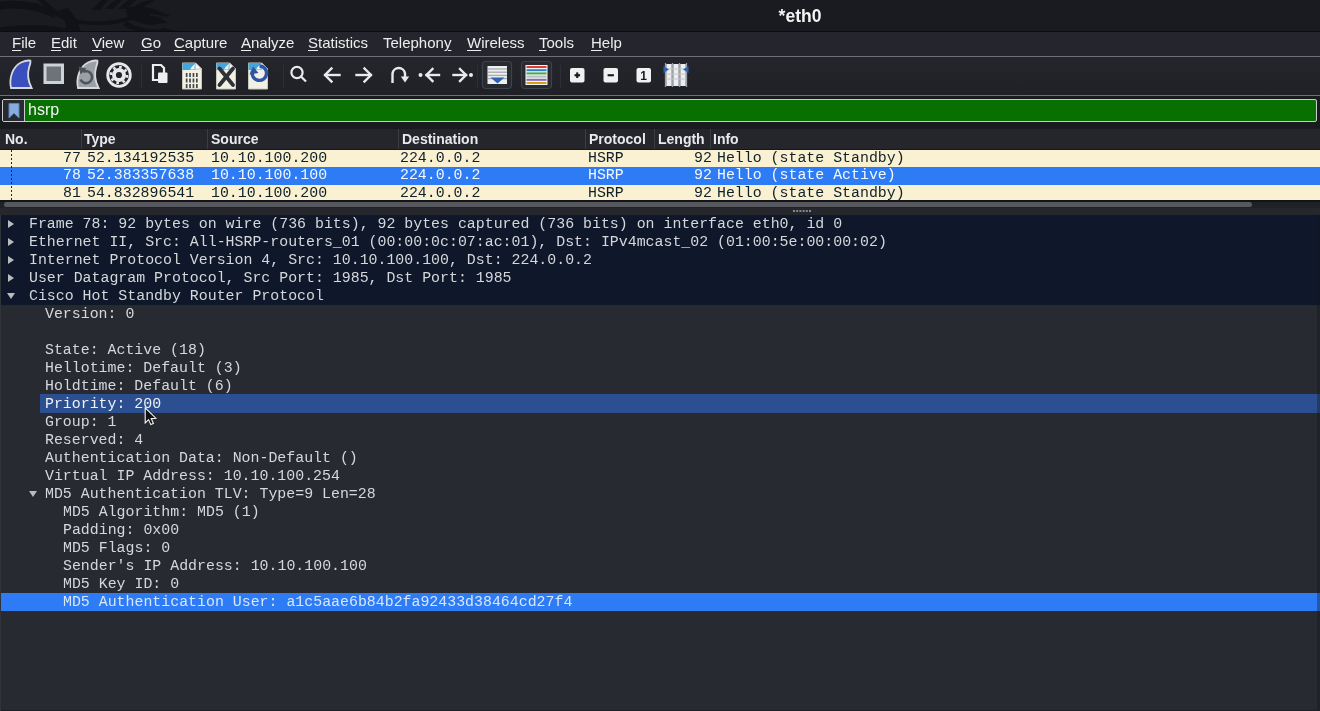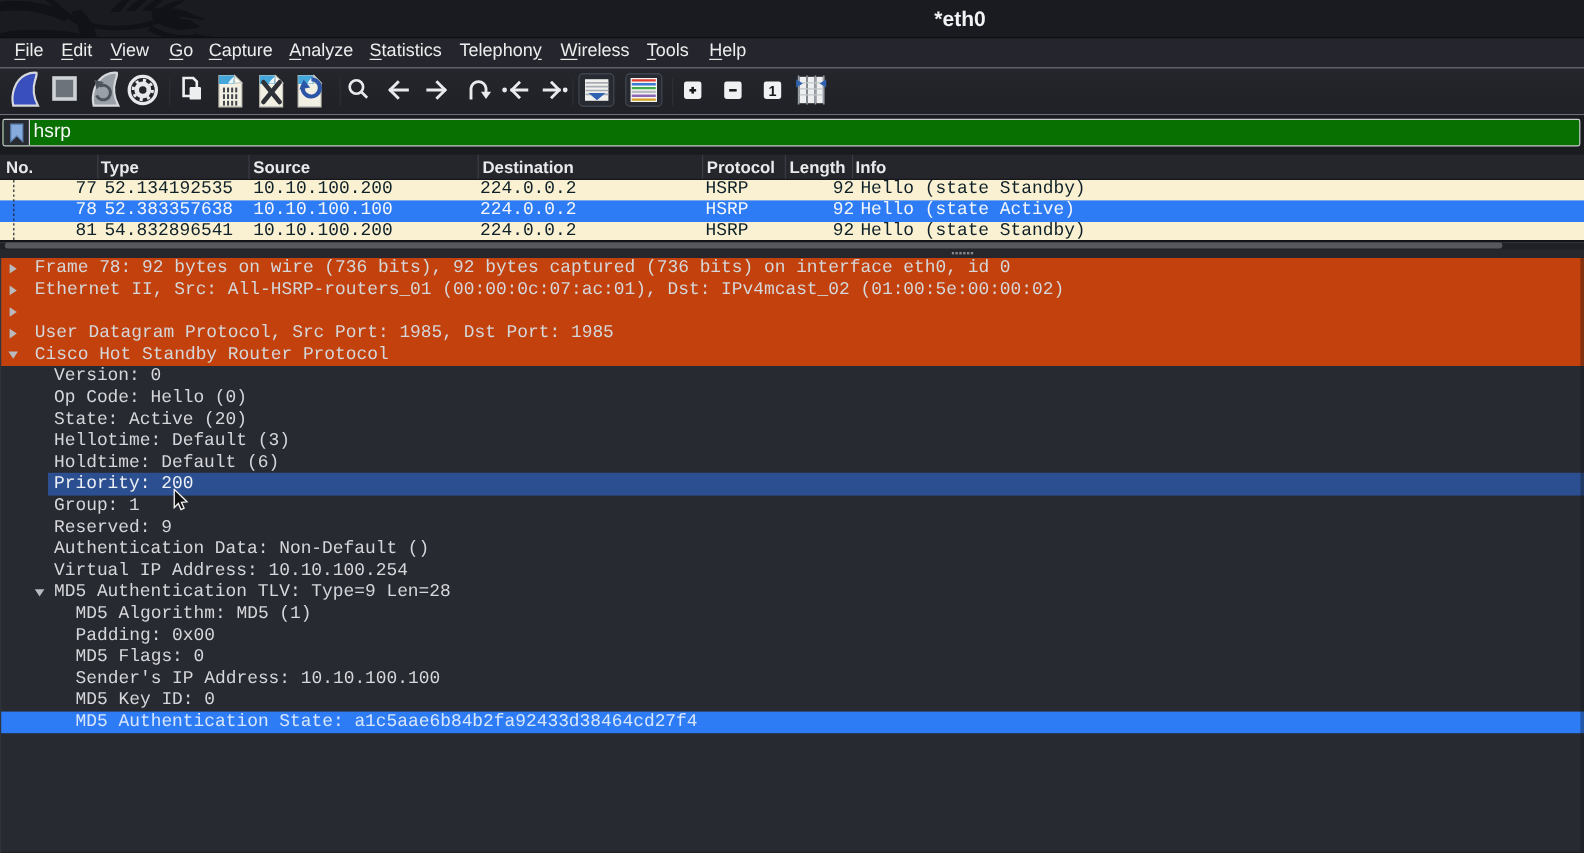--- a/index.html
+++ b/index.html
@@ -34,21 +34,21 @@
   .prow{position:absolute;left:0;width:1320px;height:17.7px;font-size:14.9px;line-height:17.7px;
      color:#0e2129;white-space:pre;}
   .prow.sel{background:#2d7bf5;color:#f4f7fb;}
   .prow span{position:absolute;top:0;}
   
   #hscroll{position:absolute;left:0;top:201.5px;width:1320px;height:6.5px;background:#1f2127;}
   #hthumb{position:absolute;left:4px;top:0px;width:1248px;height:5.5px;background:#56585e;border-radius:2.7px;}
   
   #splitter{position:absolute;left:0;top:208px;width:1320px;height:7px;background:#25272c;}
   
-  #det1{position:absolute;left:0;top:215px;width:1320px;height:90px;background:#c2410c;text-decoration:underline;}
+  #det1{position:absolute;left:0;top:215px;width:1320px;height:90px;background:#0f172a;text-decoration:underline;}
   #det2{position:absolute;left:0;top:305px;width:1320px;height:406px;background:#282a32;}
   .drow{position:absolute;left:0;width:1320px;height:18px;font-size:14.9px;line-height:18px;
      color:#d5d7da;white-space:pre;font-family:"Liberation Mono",monospace;}
   .tri{position:absolute;width:0;height:0;}
   .tri.r{border-left:6px solid #b9bbbe;border-top:4.5px solid transparent;border-bottom:4.5px solid transparent;top:4.5px;}
   .tri.d{border-top:6px solid #b9bbbe;border-left:4.5px solid transparent;border-right:4.5px solid transparent;top:6px;}
   #hl1{position:absolute;left:40px;top:88.5px;width:1280px;height:19px;background:#2b4f90;}
   #hl2{position:absolute;left:0;top:288px;width:1320px;height:18px;background:#2d7bf5;}
   #bottomstrip{position:absolute;left:0;top:709.5px;width:1320px;height:1.5px;background:#1d1f25;}
 </style>
@@ -280,43 +280,42 @@
         <rect x="6.4" y="0" width="2" height="2"></rect>
         <rect x="9.6" y="0" width="2" height="2"></rect>
         <rect x="12.8" y="0" width="2" height="2"></rect>
         <rect x="16" y="0" width="2" height="2"></rect>
       </g>
     </svg>
   </div>
   <div id="det1">
     <div class="drow" style="top:0px"><span class="tri r" style="left:8px"></span><span style="position:absolute;left:29px">Frame 78: 92 bytes on wire (736 bits), 92 bytes captured (736 bits) on interface eth0, id 0</span></div>
     <div class="drow" style="top:18px"><span class="tri r" style="left:8px"></span><span style="position:absolute;left:29px">Ethernet II, Src: All-HSRP-routers_01 (00:00:0c:07:ac:01), Dst: IPv4mcast_02 (01:00:5e:00:00:02)</span></div>
-    <div class="drow" style="top:36px"><span class="tri r" style="left:8px"></span></div>
+    <div class="drow" style="top:36px"><span class="tri r" style="left:8px"></span><span style="position:absolute;left:29px">Internet Protocol Version 4, Src: 10.10.100.100, Dst: 224.0.0.2</span></div>
     <div class="drow" style="top:54px"><span class="tri r" style="left:8px"></span><span style="position:absolute;left:29px">User Datagram Protocol, Src Port: 1985, Dst Port: 1985</span></div>
     <div class="drow" style="top:72px"><span class="tri d" style="left:7px"></span><span style="position:absolute;left:29px">Cisco Hot Standby Router Protocol</span></div>
   </div>
   <div id="det2">
     <div id="hl1"></div>
     <div id="hl2"></div>
     <div class="drow" style="top:0px"><span style="position:absolute;left:45px">Version: 0</span></div>
-    <div class="drow" style="top:18px"><span style="position:absolute;left:45px">Op Code: Hello (0)</span></div>
-    <div class="drow" style="top:36px"><span style="position:absolute;left:45px">State: Active (20)</span></div>
+    <div class="drow" style="top:36px"><span style="position:absolute;left:45px">State: Active (18)</span></div>
     <div class="drow" style="top:54px"><span style="position:absolute;left:45px">Hellotime: Default (3)</span></div>
     <div class="drow" style="top:72px"><span style="position:absolute;left:45px">Holdtime: Default (6)</span></div>
     <div class="drow" style="top:90px;color:#eef1f5"><span style="position:absolute;left:45px">Priority: 200</span></div>
     <div class="drow" style="top:108px"><span style="position:absolute;left:45px">Group: 1</span></div>
-    <div class="drow" style="top:126px"><span style="position:absolute;left:45px">Reserved: 9</span></div>
+    <div class="drow" style="top:126px"><span style="position:absolute;left:45px">Reserved: 4</span></div>
     <div class="drow" style="top:144px"><span style="position:absolute;left:45px">Authentication Data: Non-Default ()</span></div>
     <div class="drow" style="top:162px"><span style="position:absolute;left:45px">Virtual IP Address: 10.10.100.254</span></div>
     <div class="drow" style="top:180px"><span class="tri d" style="left:29px"></span><span style="position:absolute;left:45px">MD5 Authentication TLV: Type=9 Len=28</span></div>
     <div class="drow" style="top:198px"><span style="position:absolute;left:63px">MD5 Algorithm: MD5 (1)</span></div>
     <div class="drow" style="top:216px"><span style="position:absolute;left:63px">Padding: 0x00</span></div>
     <div class="drow" style="top:234px"><span style="position:absolute;left:63px">MD5 Flags: 0</span></div>
     <div class="drow" style="top:252px"><span style="position:absolute;left:63px">Sender's IP Address: 10.10.100.100</span></div>
     <div class="drow" style="top:270px"><span style="position:absolute;left:63px">MD5 Key ID: 0</span></div>
-    <div class="drow" style="top:288px;color:#d8e6fa"><span style="position:absolute;left:63px">MD5 Authentication State: a1c5aae6b84b2fa92433d38464cd27f4</span></div>
+    <div class="drow" style="top:288px;color:#d8e6fa"><span style="position:absolute;left:63px">MD5 Authentication User: a1c5aae6b84b2fa92433d38464cd27f4</span></div>
   </div>
   <div id="bottomstrip"></div>
   <div style="position:absolute;left:0;top:215px;width:1px;height:496px;background:#30333a;z-index:8"></div>
   <div style="position:absolute;left:1317px;top:215px;width:3px;height:495px;background:rgba(18,20,26,0.35);z-index:8"></div>
   <svg width="16" height="20" style="position:absolute;left:144px;top:407px;z-index:9">
     <path d="M1.2,0.8 L1.2,16 L4.6,12.6 L6.8,17.6 L9.4,16.4 L7.2,11.6 L11.8,11.2 Z" fill="#111111" stroke="#f5f5f5" stroke-width="1.1"></path>
   </svg>
 
 </body></html>

